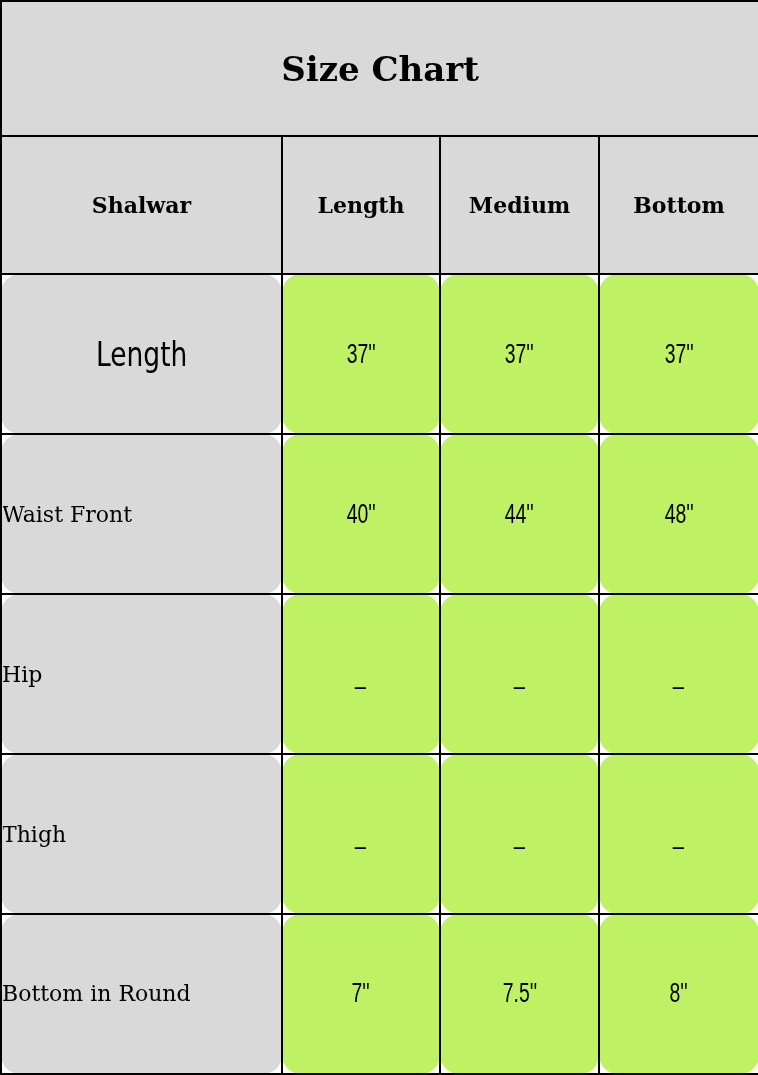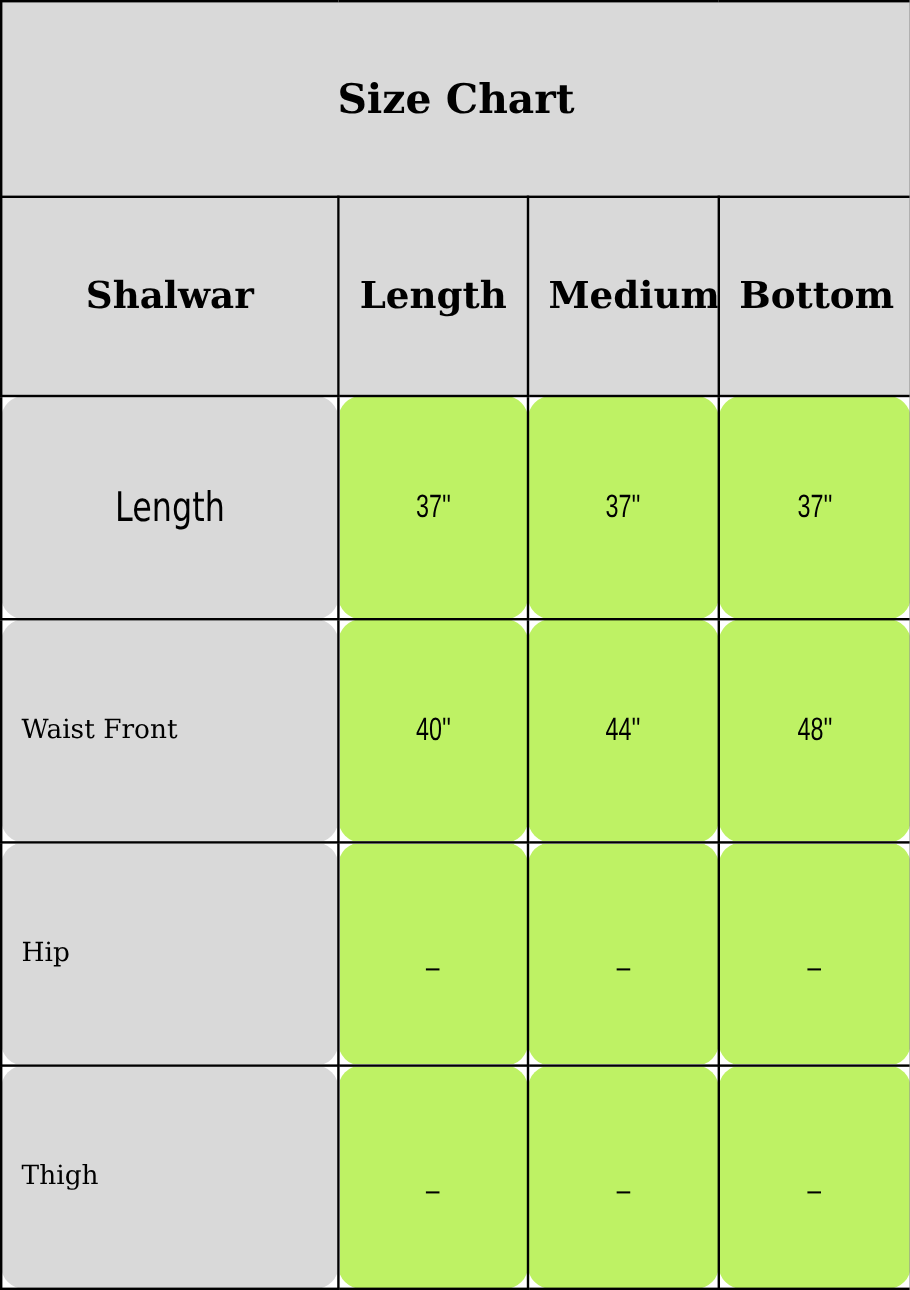--- a/index.html
+++ b/index.html
@@ -16,21 +16,21 @@
   table.size-chart {
     width: 758px;
     height: 1075px;
     border-collapse: collapse;
     table-layout: fixed;
     background: #ffffff;
   }
   table.size-chart td {
     border: 2px solid #000000;
     vertical-align: middle;
-    padding: 16px;
+    padding: 0;
     color: #000000;
     overflow: hidden;
   }
   
   col.c-label { width: 281px; }
   col.c-small { width: 158px; }
   col.c-medium { width: 159px; }
   col.c-large { width: 160px; }
 
   
@@ -43,21 +43,21 @@
     font-family: "DejaVu Serif", "Liberation Serif", serif;
     font-weight: bold;
     font-size: 34px;
   }
   
   tr.header-row td {
     height: 104px;
     text-align: center;
     font-family: "DejaVu Serif", "Liberation Serif", serif;
     font-weight: bold;
-    font-size: 31px;
+    font-size: 22px;
   }
   
   tr.data-row td { height: 121px; border-radius: 19px; }
 
   td.label-cell {
     font-family: "DejaVu Serif", "Liberation Serif", serif;
     font-size: 22px;
     text-align: left;
     padding-left: 13px;
   }
@@ -175,15 +175,29 @@
         <span class="cond">_</span>
       </td>
       <td class="value-cell">
         <span class="cond">_</span>
       </td>
       <td class="value-cell">
         <span class="cond">_</span>
       </td>
     </tr>
 
+    <tr class="data-row">
+      <td class="shade label-cell">
+        <span>Bottom in Round</span>
+      </td>
+      <td class="value-cell">
+        <span class="cond">7''</span>
+      </td>
+      <td class="value-cell">
+        <span class="cond">7.5''</span>
+      </td>
+      <td class="value-cell">
+        <span class="cond">8''</span>
+      </td>
+    </tr>
   </tbody>
     </table>
 </div>
 
 </body></html>

